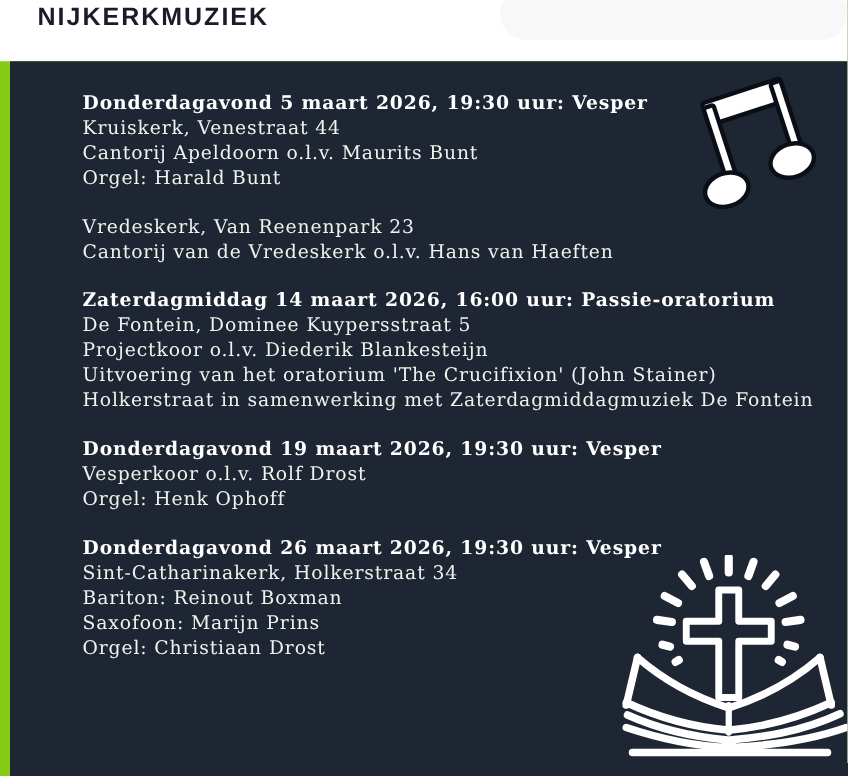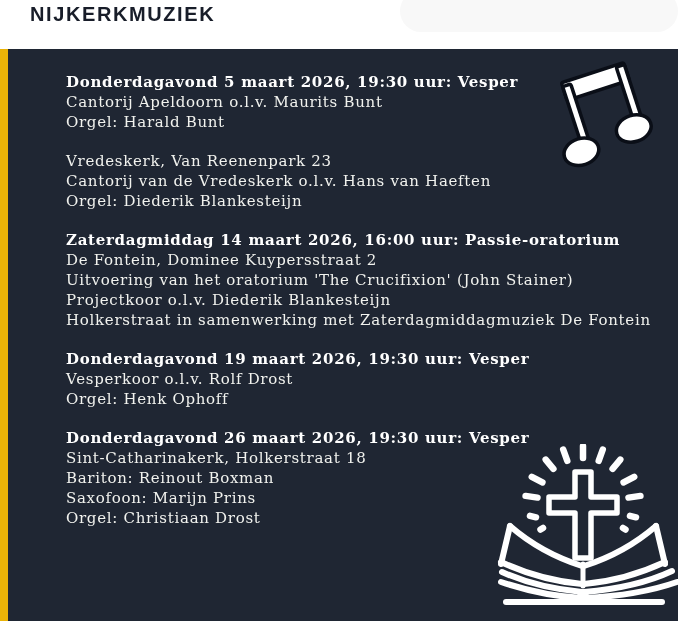--- a/index.html
+++ b/index.html
@@ -1,18 +1,18 @@
 <!DOCTYPE html>
 <html><head>
 <meta charset="utf-8">
 <style>
   * { margin:0; padding:0; box-sizing:border-box; }
   html,body { width:678px; height:621px; background:#ffffff; overflow:hidden;
               font-family:"DejaVu Serif", serif; }
-  .page { position:relative; width:678px; height:621px; background:#eab308; }
+  .page { position:relative; width:678px; height:621px; background:#84cc16; }
 
   
   .site-header { position:absolute; left:0; top:0; width:678px; height:49px; background:#ffffff; }
   .site-title { position:absolute; left:30px; top:3px;
                 font-family:"Liberation Sans", sans-serif; font-weight:bold;
                 font-size:20px; letter-spacing:1.6px; color:#181d29; }
   .faded-overlay { position:absolute; right:0; top:-10px; width:278px; height:42px;
                    background:#f8f8f8; border-radius:22px; }
 
   
@@ -49,47 +49,47 @@
           <ellipse cx="26" cy="88" rx="16" ry="11.5"></ellipse>
           <ellipse cx="83" cy="82" rx="16" ry="11.5"></ellipse>
         </g>
       </svg>
     </div>
 
     <div class="program-list">
 
       <div class="event-block">
         <div class="event-heading">Donderdagavond 5 maart 2026, 19:30 uur: Vesper</div>
+        <div class="event-line">Kruiskerk, Venestraat 44</div>
         <div class="event-line">Cantorij Apeldoorn o.l.v. Maurits Bunt</div>
         <div class="event-line">Orgel: Harald Bunt</div>
       </div>
 
       <div class="event-block">
         <div class="event-line">Vredeskerk, Van Reenenpark 23</div>
         <div class="event-line">Cantorij van de Vredeskerk o.l.v. Hans van Haeften</div>
-        <div class="event-line">Orgel: Diederik Blankesteijn</div>
       </div>
 
       <div class="event-block">
         <div class="event-heading">Zaterdagmiddag 14 maart 2026, 16:00 uur: Passie-oratorium</div>
-        <div class="event-line">De Fontein, Dominee Kuypersstraat 2</div>
+        <div class="event-line">De Fontein, Dominee Kuypersstraat 5</div>
+        <div class="event-line">Projectkoor o.l.v. Diederik Blankesteijn</div>
         <div class="event-line">Uitvoering van het oratorium 'The Crucifixion' (John Stainer)</div>
-        <div class="event-line">Projectkoor o.l.v. Diederik Blankesteijn</div>
         <div class="event-line">Holkerstraat in samenwerking met Zaterdagmiddagmuziek De Fontein</div>
       </div>
 
       <div class="event-block">
         <div class="event-heading">Donderdagavond 19 maart 2026, 19:30 uur: Vesper</div>
         <div class="event-line">Vesperkoor o.l.v. Rolf Drost</div>
         <div class="event-line">Orgel: Henk Ophoff</div>
       </div>
 
       <div class="event-block">
         <div class="event-heading">Donderdagavond 26 maart 2026, 19:30 uur: Vesper</div>
-        <div class="event-line">Sint-Catharinakerk, Holkerstraat 18</div>
+        <div class="event-line">Sint-Catharinakerk, Holkerstraat 34</div>
         <div class="event-line">Bariton: Reinout Boxman</div>
         <div class="event-line">Saxofoon: Marijn Prins</div>
         <div class="event-line">Orgel: Christiaan Drost</div>
       </div>
 
     </div>
 
     <div class="bible-icon">
       <svg width="184" height="174" viewBox="0 0 184 174">
         <g stroke="#ffffff" fill="none" stroke-linecap="round" stroke-linejoin="round">

